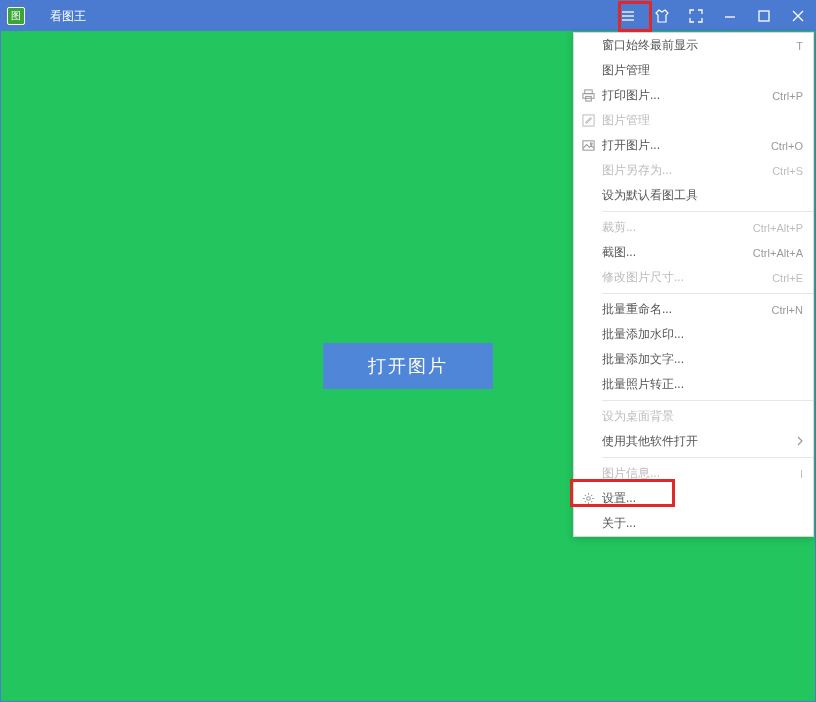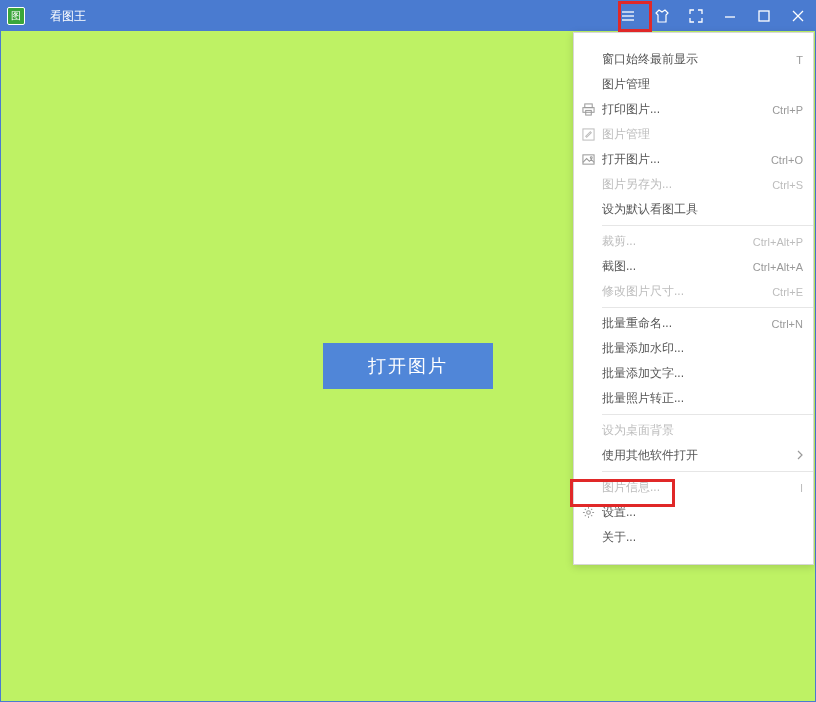--- a/index.html
+++ b/index.html
@@ -48,21 +48,21 @@
     height: 30px;
     display: flex;
     align-items: center;
     justify-content: center;
     color: #fff;
     cursor: pointer;
   }
   .title-btn svg { stroke: #fff; fill: none; }
   .content-area {
     flex: 1 1 auto;
-    background: #bef264;
+    background: #22c55e;
     position: relative;
     display: flex;
     align-items: center;
     justify-content: center;
   }
   .open-btn {
     width: 170px;
     height: 46px;
     background: #5086d8;
     color: #fff;
@@ -74,21 +74,21 @@
     letter-spacing: 2px;
   }
   .dropdown {
     position: absolute;
     top: 31px;
     right: 1px;
     width: 241px;
     background: #fff;
     border: 1px solid #d7d7d7;
     box-shadow: 0 2px 8px rgba(0,0,0,0.15);
-    padding: 14px 0;
+    padding: 0 0;
     font-size: 12px;
     color: #555;
   }
   .menu-item {
     height: 25px;
     display: flex;
     align-items: center;
     padding-right: 10px;
     cursor: default;
   }

